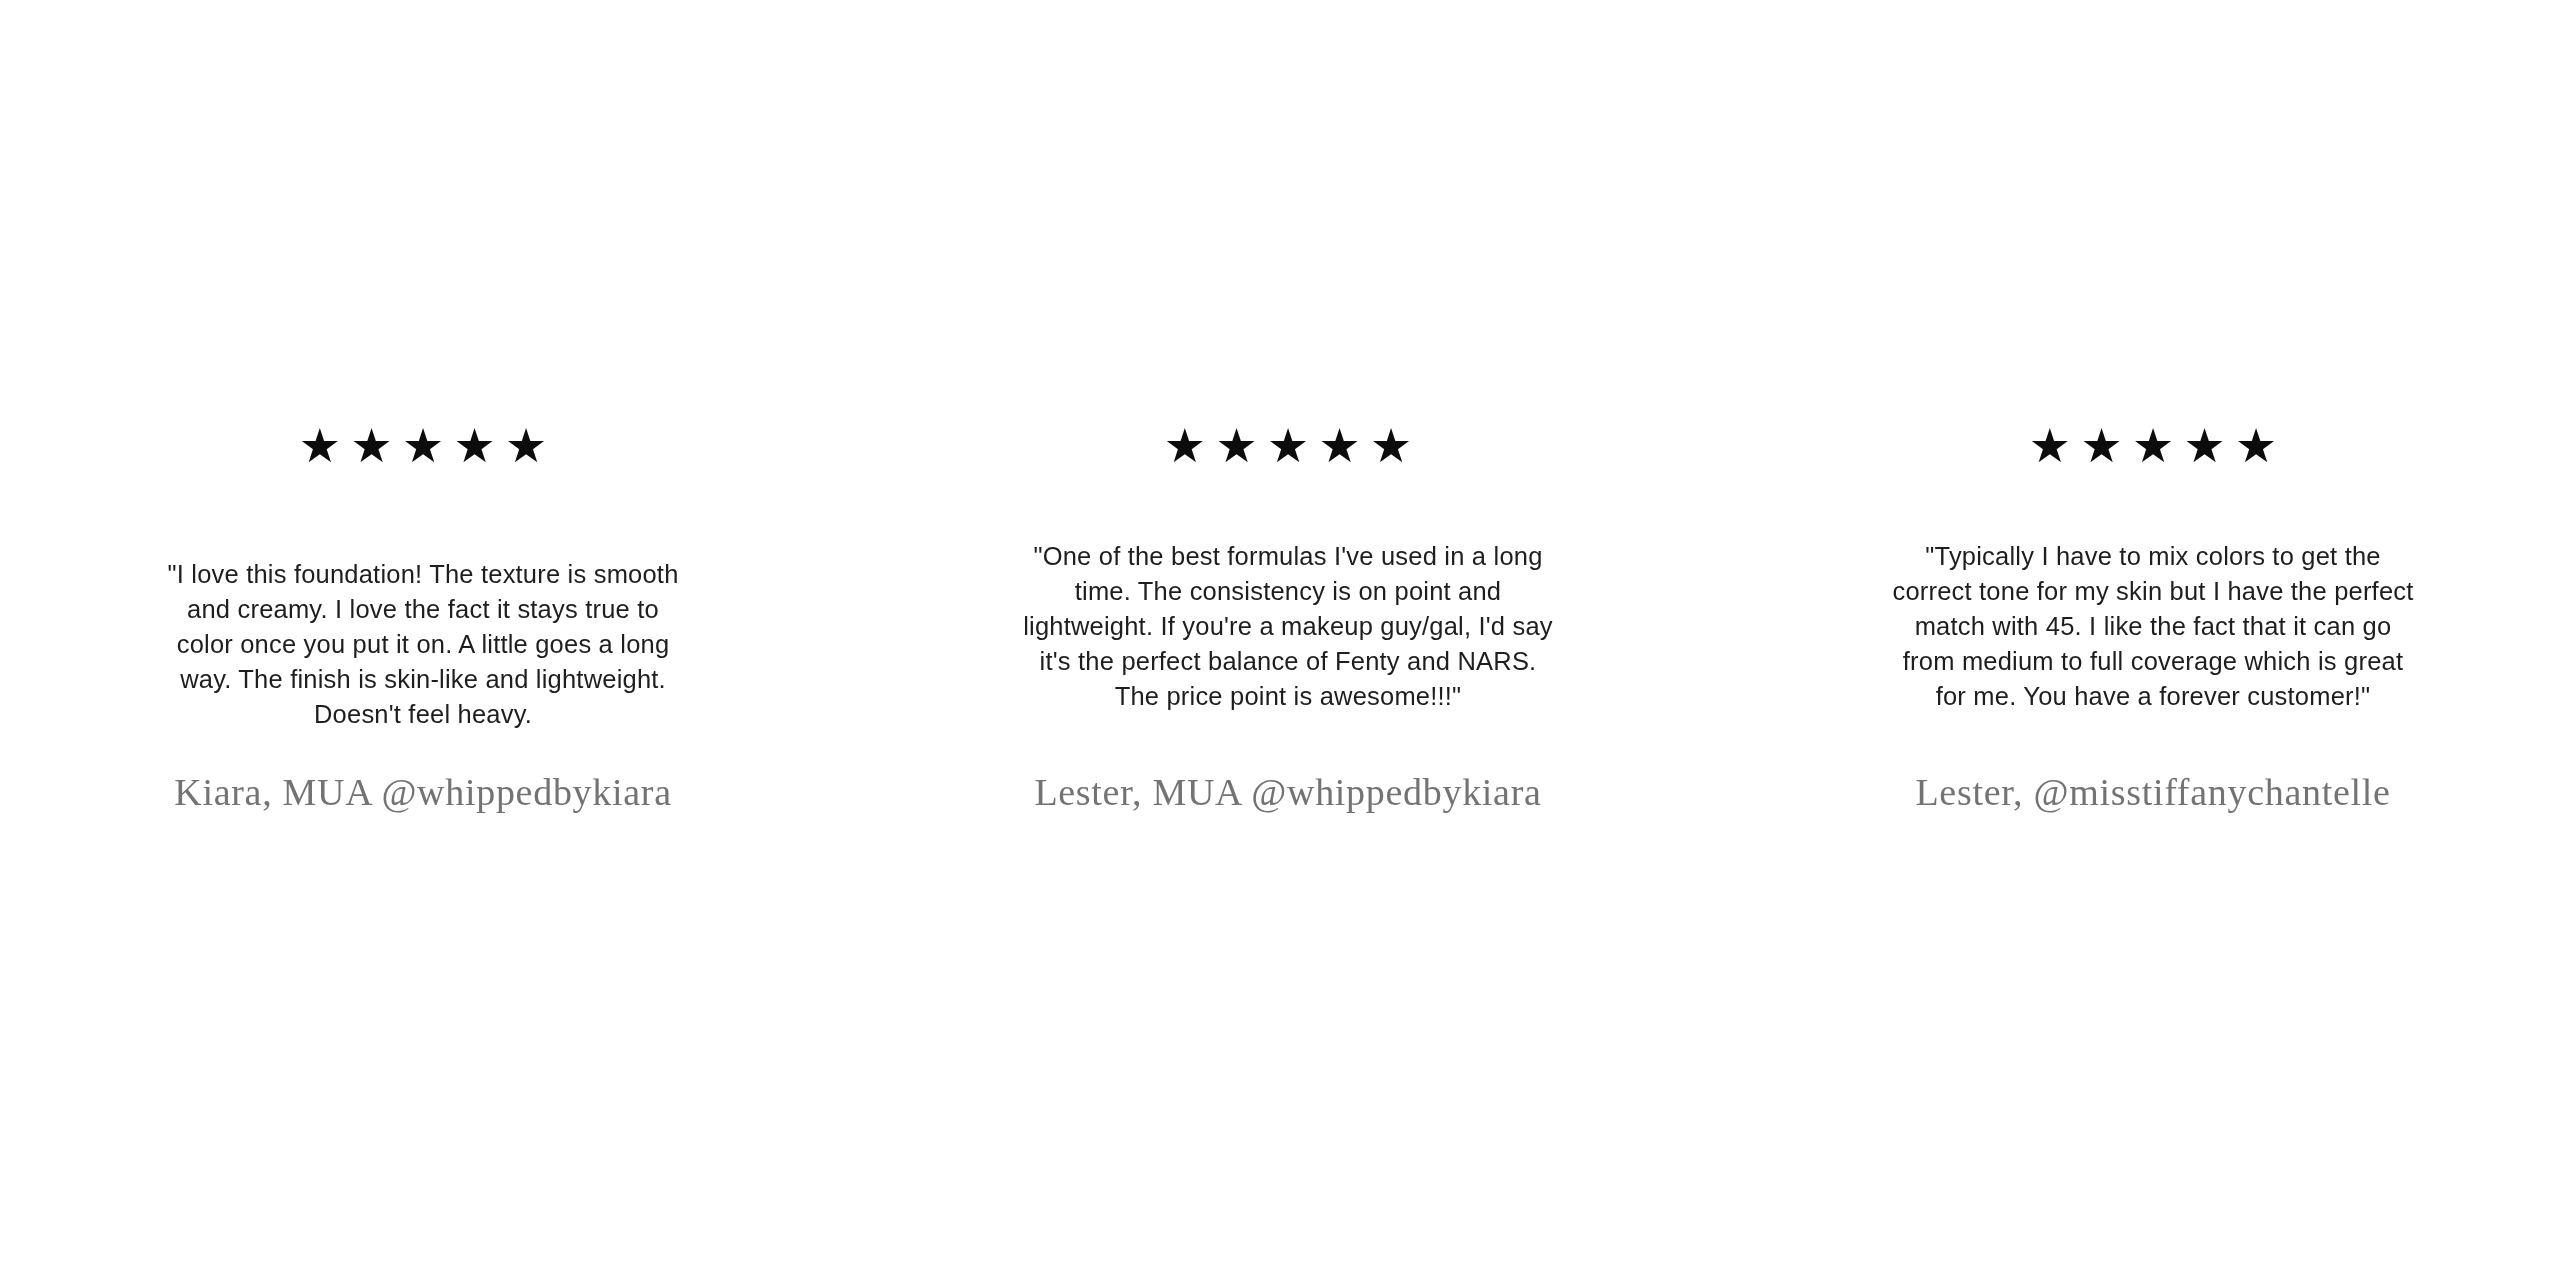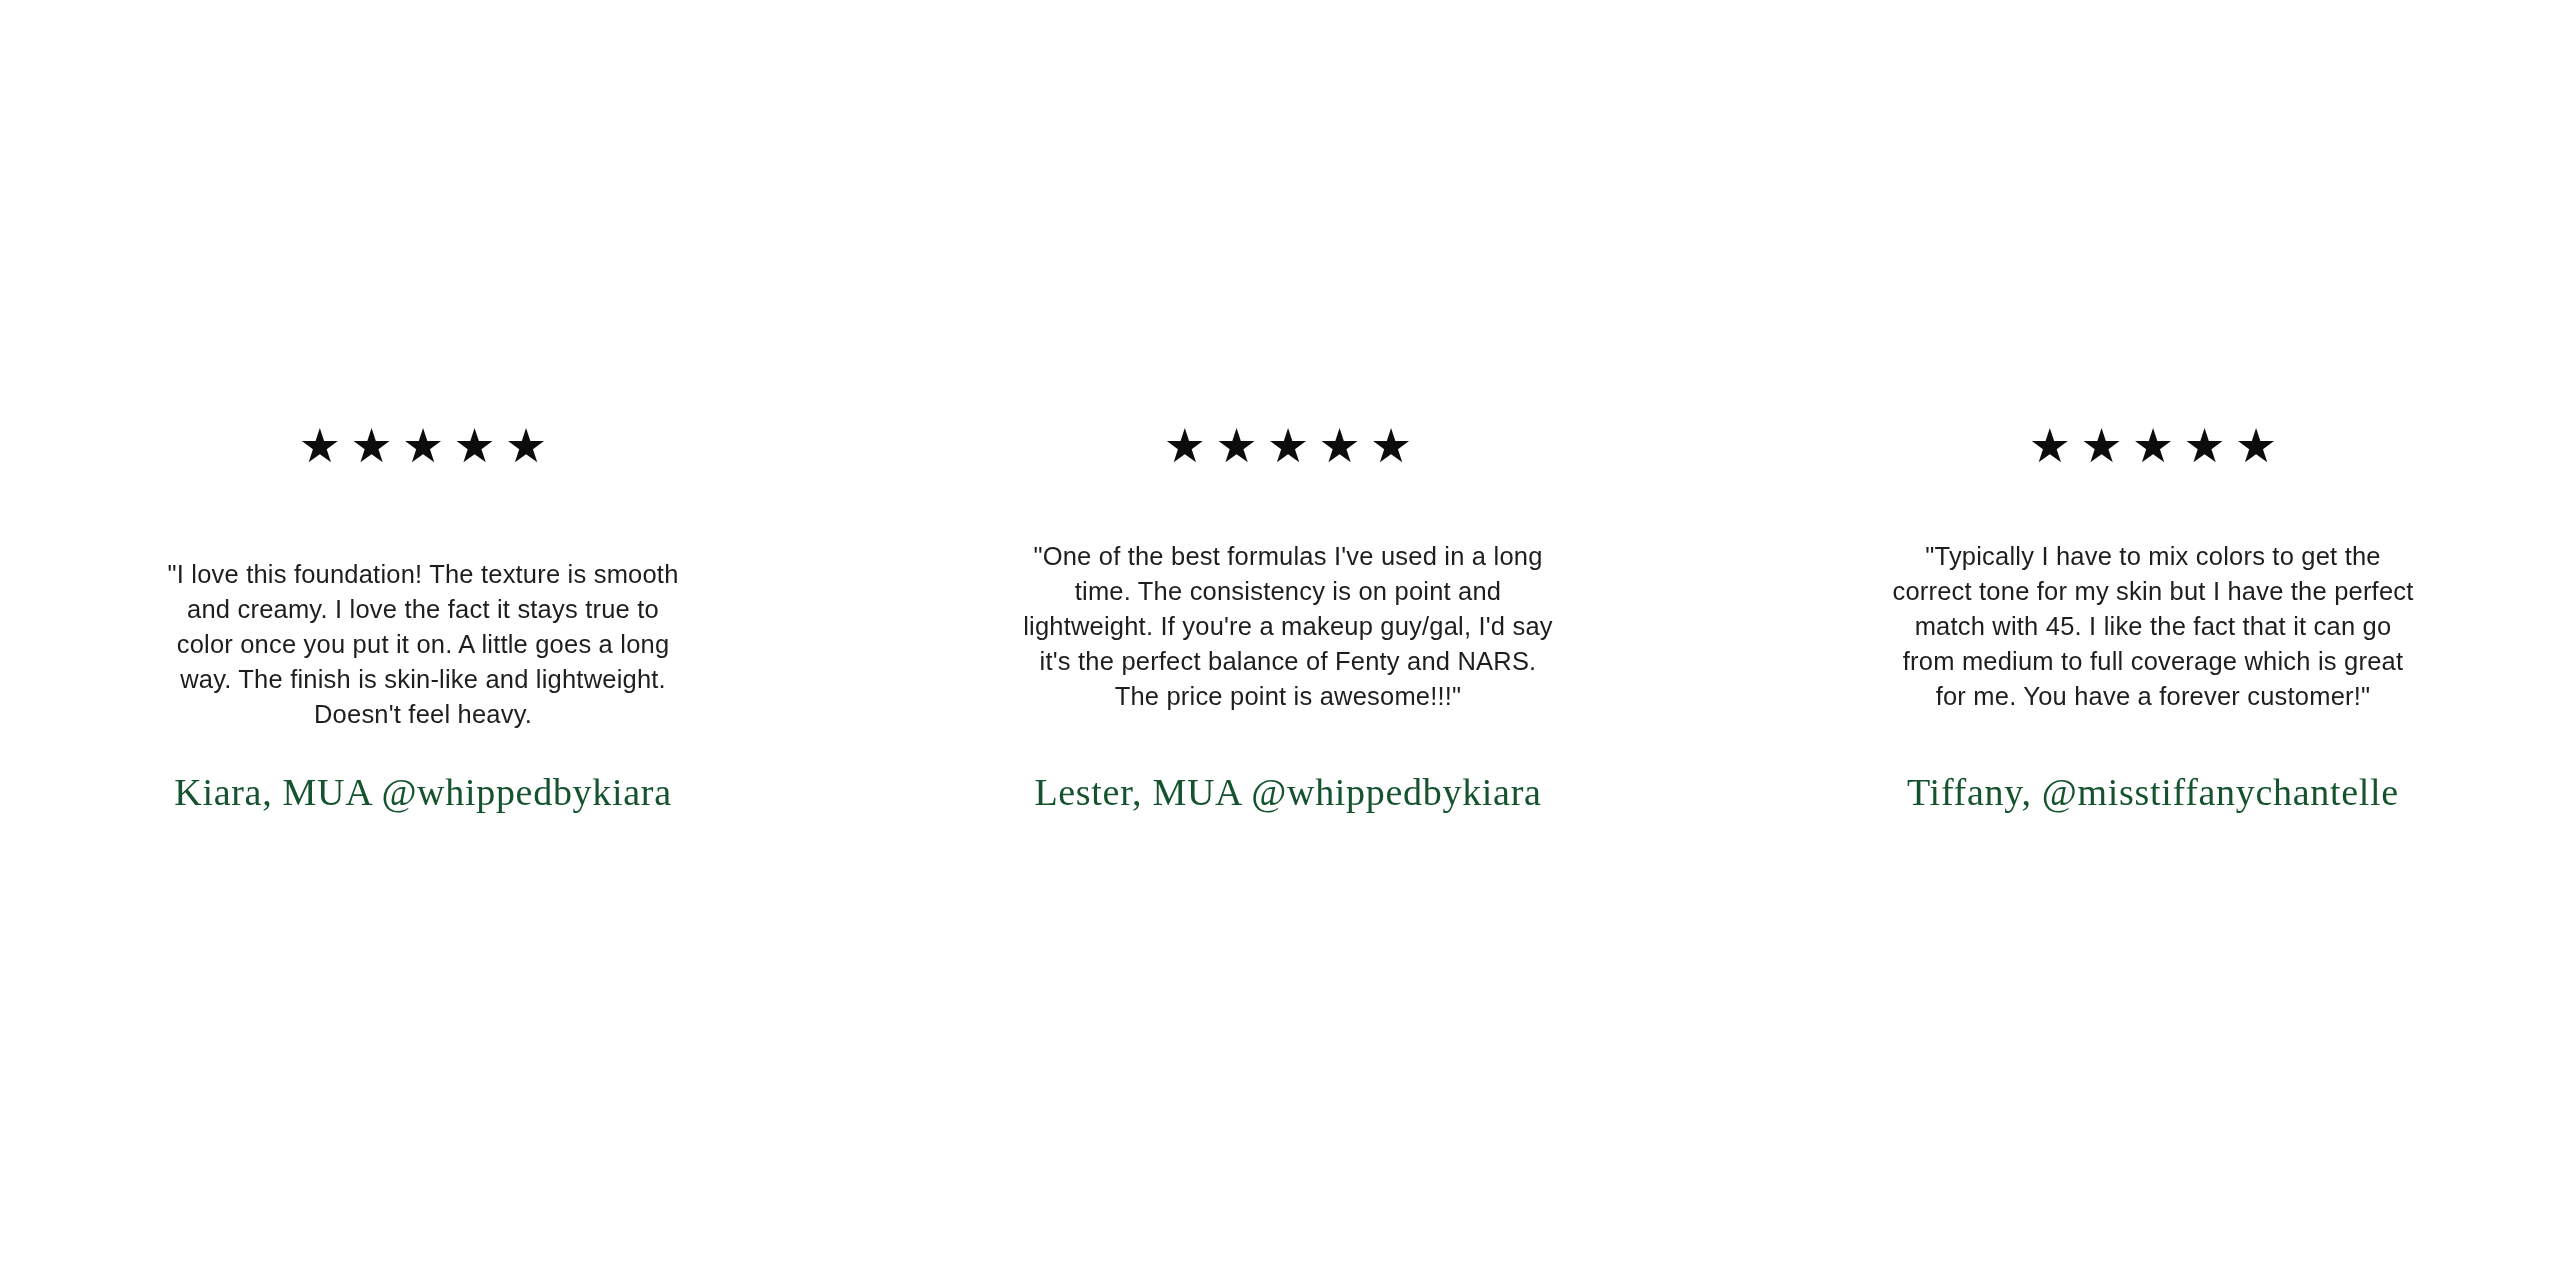--- a/index.html
+++ b/index.html
@@ -56,21 +56,21 @@
   .reviewer {
     position: absolute;
     top: 771px;
     left: 0;
     width: 100%;
     font-family: "Liberation Serif", serif;
     font-size: 38px;
     line-height: 43px;
     letter-spacing: 0.7px;
     font-weight: 400;
-    color: #14532d;
+    color: #737373;
     white-space: nowrap;
   }
 </style>
 </head>
 <body>
 
 <div class="canvas">
 
   <div class="testimonial col-a">
     <div class="stars">★★★★★</div>
@@ -92,17 +92,17 @@
     <div class="reviewer">Lester, MUA @whippedbykiara</div>
   </div>
 
   <div class="testimonial col-c">
     <div class="stars">★★★★★</div>
     <p class="quote">"Typically I have to mix colors to get the
 correct tone for my skin but I have the perfect
 match with 45. I like the fact that it can go
 from medium to full coverage which is great
 for me. You have a forever customer!"</p>
-    <div class="reviewer">Tiffany, @misstiffanychantelle</div>
+    <div class="reviewer">Lester, @misstiffanychantelle</div>
   </div>
 
 </div>
 
 
 </body></html>

